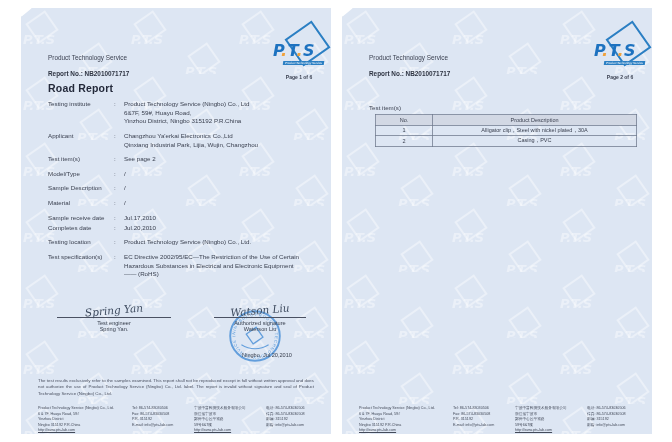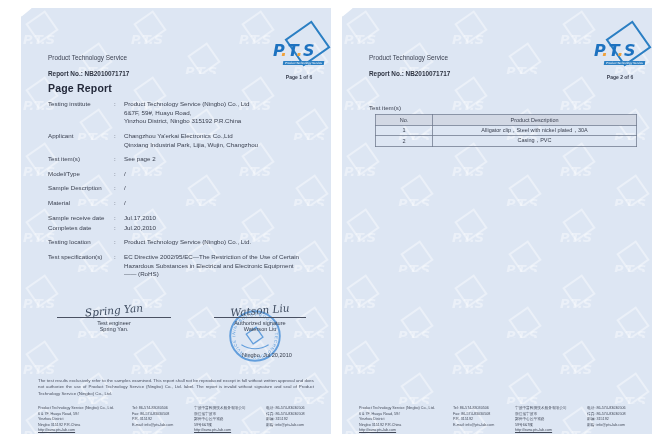--- a/index.html
+++ b/index.html
@@ -106,21 +106,21 @@
           <text x="2" y="36">P.T.S</text>
           <text x="56" y="68">P.T.S</text>
         </g>
       </pattern>
     </defs>
     <rect width="310" height="426" fill="url(#wm1)"></rect>
   </svg>
 
   <div class="org-name">Product Technology Service</div>
   <div class="report-no">Report No.: NB2010071717</div>
-  <div class="page-title">Page Report</div>
+  <div class="page-title">Road Report</div>
 
   <div class="logo">
     <div class="diamond"></div>
     <div class="pts"><span>P</span><span class="dot">.</span><span>T</span><span class="dot">.</span><span>S</span></div>
     <div class="tag">Product Technology Service</div>
   </div>
   <div class="page-num">Page 1 of 6</div>
 
   <div class="fields">
     <div class="frow">

